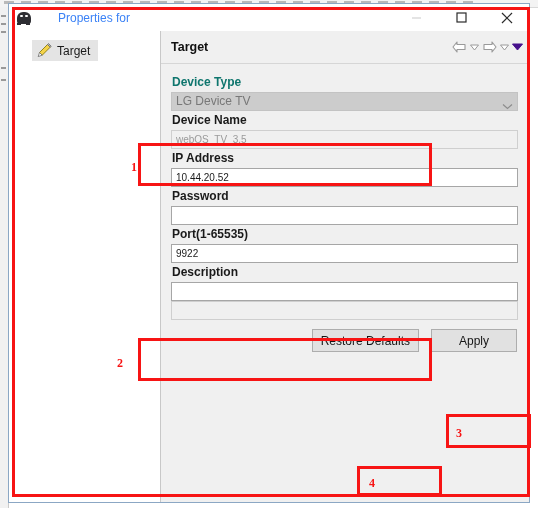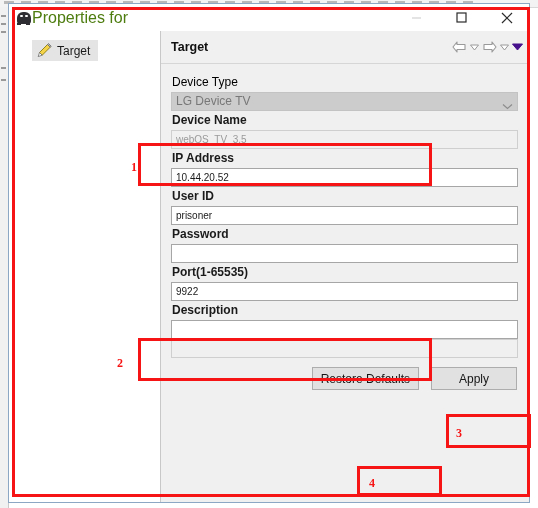--- a/index.html
+++ b/index.html
@@ -97,23 +97,23 @@
   .title-icon .eye.r { left: 9px; }
   .title-icon .foot {
     position: absolute;
     bottom: 1px;
     width: 4px; height: 2px;
     background: #2e2e33;
   }
   .title-icon .foot.l { left: 1px; }
   .title-icon .foot.r { left: 10px; }
   .title-text {
-    margin-left: 0;
-    font-size: 16px;
-    color: #4d7c0f;
+    margin-left: 26px;
+    font-size: 12px;
+    color: #3b82f6;
     white-space: nowrap;
   }
   .win-btns {
     margin-left: auto;
     display: flex;
     height: 100%;
   }
   .win-btn {
     width: 45px;
     height: 27px;
@@ -195,21 +195,21 @@
     overflow: hidden;
   }
   .field { margin-bottom: 0; }
   .f-label {
     font-size: 12px;
     font-weight: bold;
     color: #1a1a1a;
     line-height: 19px;
     padding-left: 1px;
   }
-  .f-label.dim { color: #000000; font-weight: normal; }
+  .f-label.dim { color: #0f766e; font-weight: bold; }
   .f-input {
     height: 19px;
     box-sizing: border-box;
     border: 1px solid #a6a6a6;
     background: #ffffff;
     font-size: 10px;
     color: #1a1a1a;
     line-height: 17px;
     padding: 0 4px;
     width: 100%;
@@ -424,24 +424,20 @@
         <div class="field">
           <div class="f-label">Device Name</div>
           <div class="f-input disabled">webOS_TV_3.5</div>
         </div>
 
         <div class="field">
           <div class="f-label">IP Address</div>
           <div class="f-input">10.44.20.52</div>
         </div>
 
-        <div class="field">
-          <div class="f-label">User ID</div>
-          <div class="f-input">prisoner</div>
-        </div>
 
         <div class="field">
           <div class="f-label">Password</div>
           <div class="f-input"></div>
         </div>
 
         <div class="field">
           <div class="f-label">Port(1-65535)</div>
           <div class="f-input">9922</div>
         </div>

